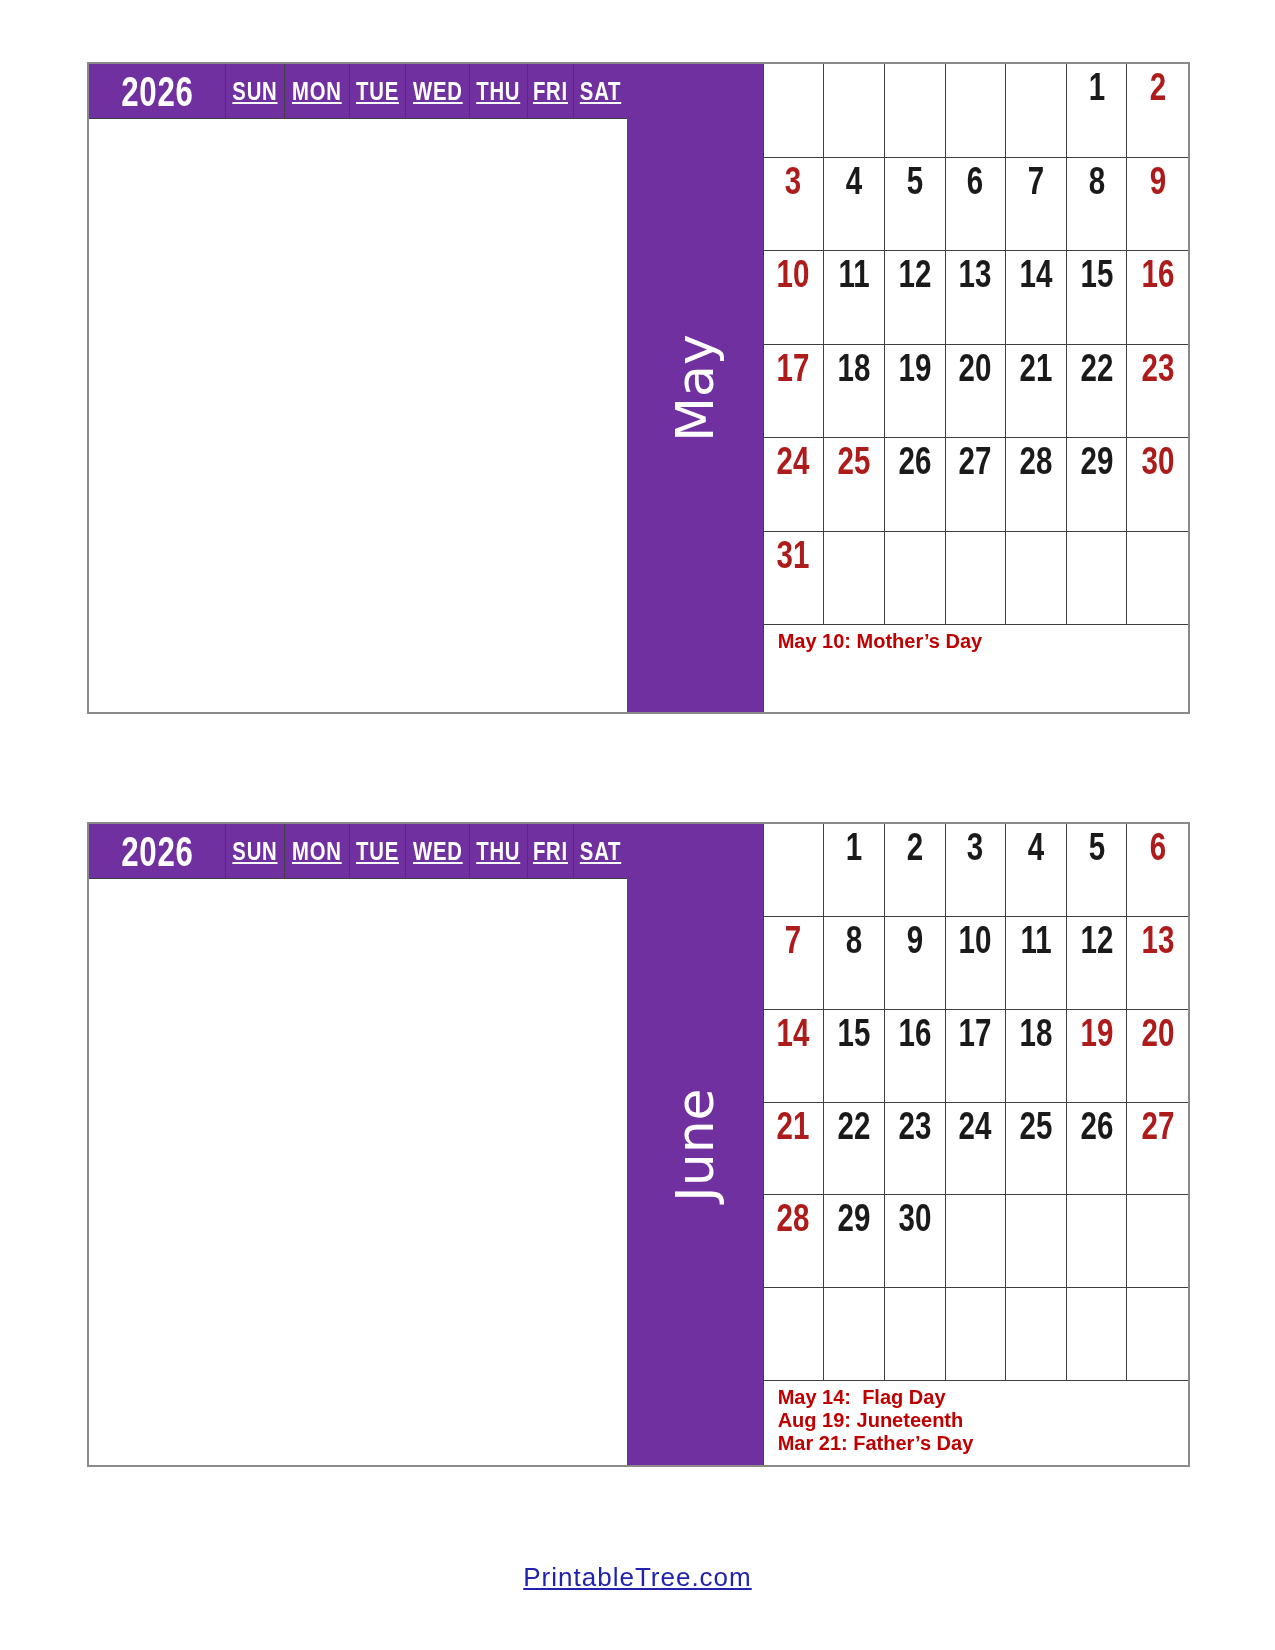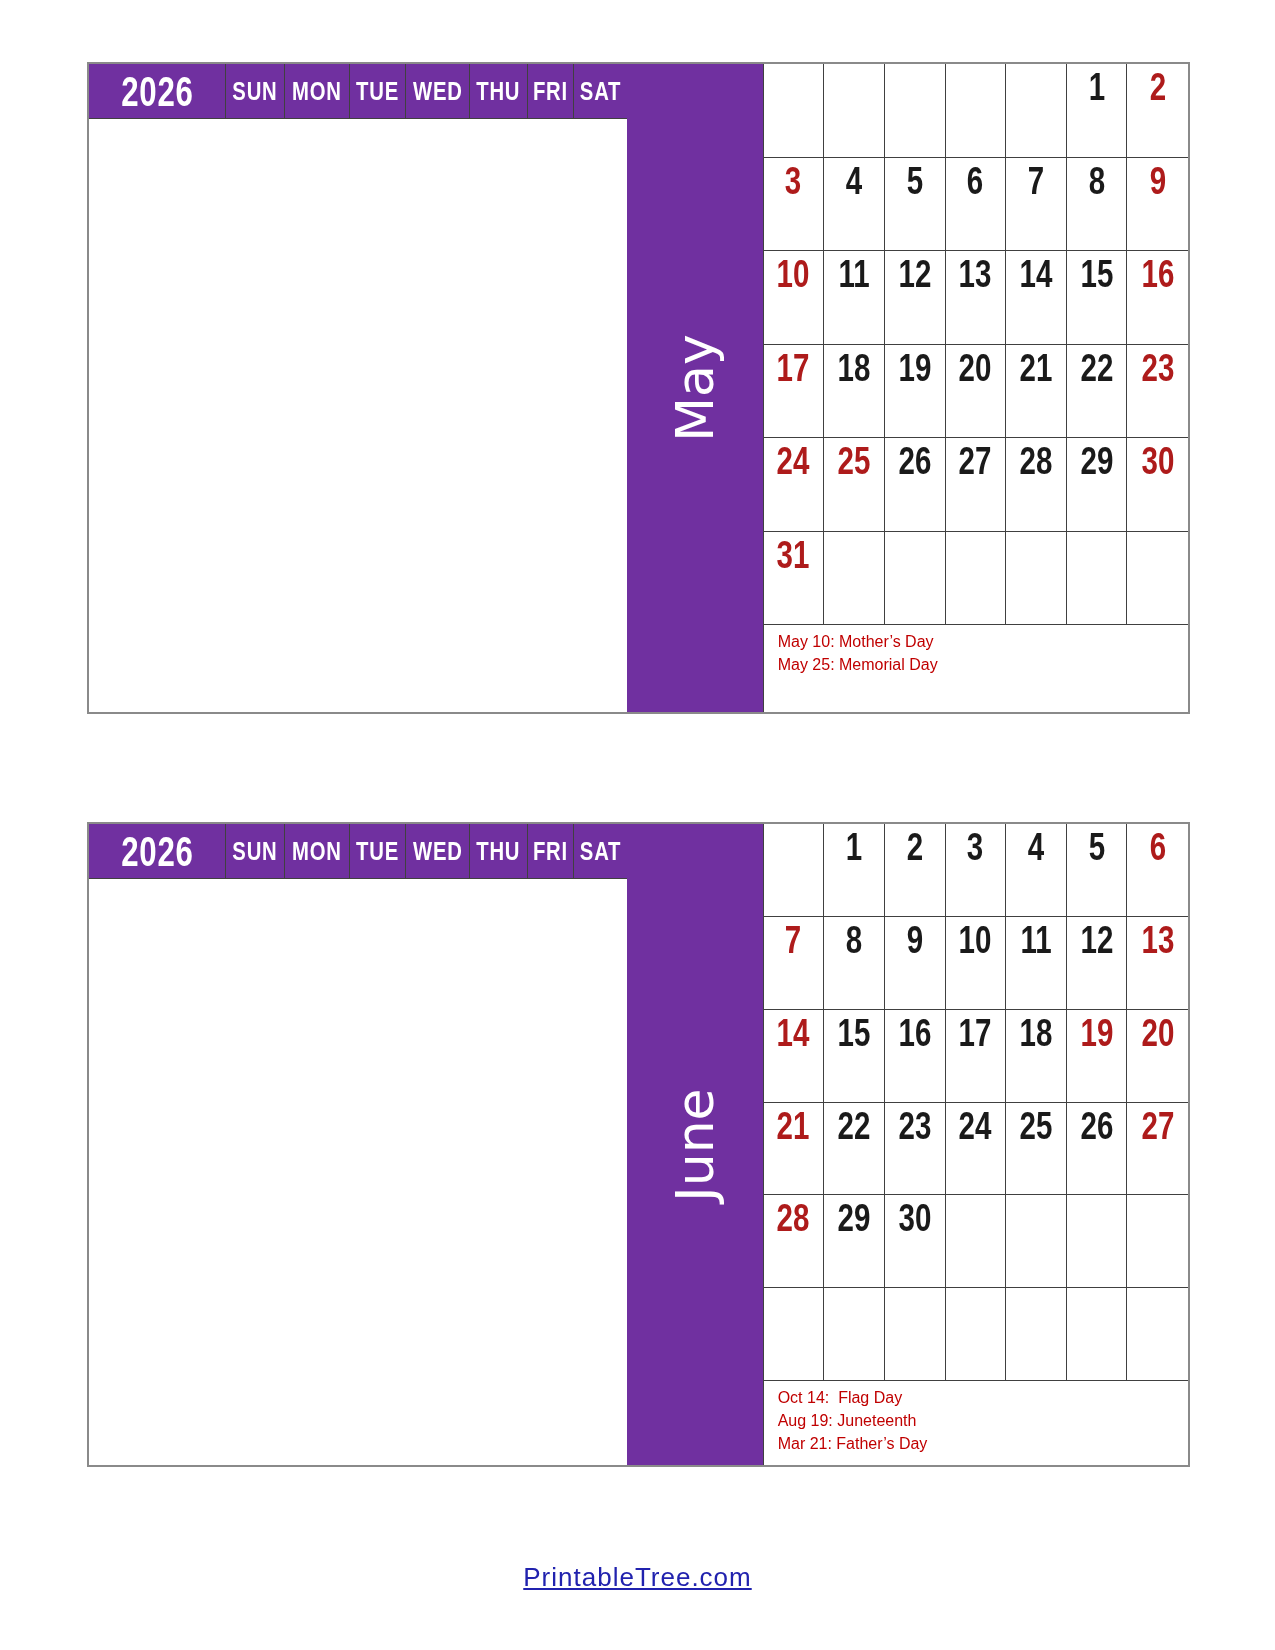--- a/index.html
+++ b/index.html
@@ -12,21 +12,21 @@
   #cal-june { top: 822px; height: 645px; }
 
   .header-row { display: flex; height: 55px; flex: 0 0 55px; }
   .year-cell { width: 137px; flex: 0 0 137px; background: #7030A0; color: #fff;
                display: flex; align-items: center; justify-content: center;
                border-right: 1px solid #404040; border-bottom: 1px solid #404040; }
   .year-text { font-size: 40px; font-weight: bold; display: inline-block;
                transform: scale(0.78, 1.05); letter-spacing: 1px; }
   .dow-cell { flex: 1 1 0; background: #7030A0; color: #fff;
               display: flex; align-items: center; justify-content: flex-end;
-              border-right: 1px solid #404040; border-bottom: 1px solid #404040; }
+              border-right: 1px solid #404040; border-bottom: 1px solid #404040; text-decoration: underline; }
   .dow-cell:last-child { border-right: none; }
   .dow-text { font-size: 26px; font-weight: bold; display: inline-block;
               transform: scale(0.78, 1.0); letter-spacing: 1px; }
 
   .body-row { display: flex; flex: 1 1 auto; }
   .sidebar { width: 137px; flex: 0 0 137px; background: #7030A0;
              border-right: 1px solid #404040;
              display: flex; align-items: center; justify-content: center; overflow: hidden; }
   .month-label { color: #ffffff; font-size: 52px; font-family: "DejaVu Sans", sans-serif;
                  transform: rotate(-90deg); white-space: nowrap; }
@@ -38,21 +38,21 @@
               display: flex; justify-content: center; align-items: flex-start;
               padding-top: 3px; background: #fff; }
   .day-cell:nth-child(7n) { border-right: none; }
   .day-num { font-size: 36px; font-weight: bold; color: #1a1a1a; line-height: 1.1;
              display: inline-block; transform: scale(0.82, 1.1); }
   .day-cell.red .day-num { color: #AE1B1B; }
 
   .holiday-box { flex: 0 0 auto; background: #fff; padding: 5px 0 0 14px; }
   #cal-may  .holiday-box { height: 87px; }
   #cal-june .holiday-box { height: 84px; }
-  .holiday-line { color: #C00000; font-weight: normal; font-size: 16px;
+  .holiday-line { color: #C00000; font-weight: bold; font-size: 20px;
                   line-height: 23px; white-space: pre-wrap; }
 
   .footer { position: absolute; left: 0; width: 1275px; top: 1562px; text-align: center; }
   .footer a { font-family: Liberation Sans, sans-serif; font-size: 26px; color: #2122AE;
               text-decoration: underline; letter-spacing: 1px; cursor: pointer; }
 </style>
 </head>
 <body>
 
 <div class="calendar" id="cal-may">
@@ -210,21 +210,20 @@
           </div>
           <div class="day-cell">
             <span class="day-num"></span>
           </div>
           <div class="day-cell">
             <span class="day-num"></span>
           </div>
         </div>
       <div class="holiday-box">
           <div class="holiday-line">May 10: Mother’s Day</div>
-          <div class="holiday-line">May 25: Memorial Day</div>
         </div>
     </div>
   </div>
 </div>
 
 <div class="calendar" id="cal-june">
   <div class="header-row">
     <div class="year-cell">
       <span class="year-text">2026</span>
     </div>
@@ -377,21 +376,21 @@
             <span class="day-num"></span>
           </div>
           <div class="day-cell">
             <span class="day-num"></span>
           </div>
           <div class="day-cell">
             <span class="day-num"></span>
           </div>
         </div>
       <div class="holiday-box">
-          <div class="holiday-line">Oct 14:  Flag Day</div>
+          <div class="holiday-line">May 14:  Flag Day</div>
           <div class="holiday-line">Aug 19: Juneteenth</div>
           <div class="holiday-line">Mar 21: Father’s Day</div>
         </div>
     </div>
   </div>
 </div>
 
 <div class="footer">
   <a>PrintableTree.com</a>
 </div>

